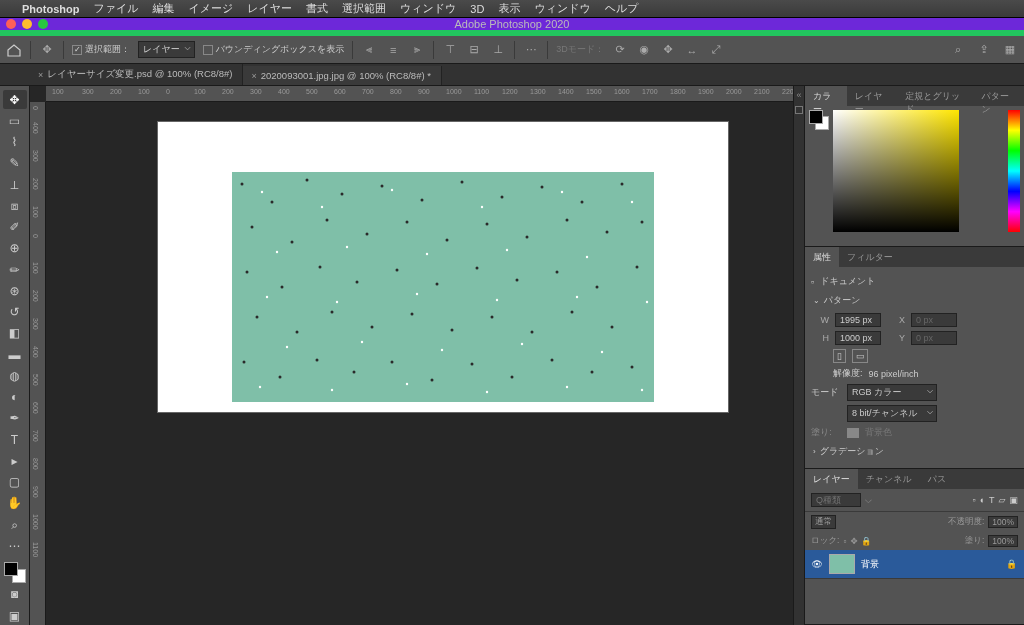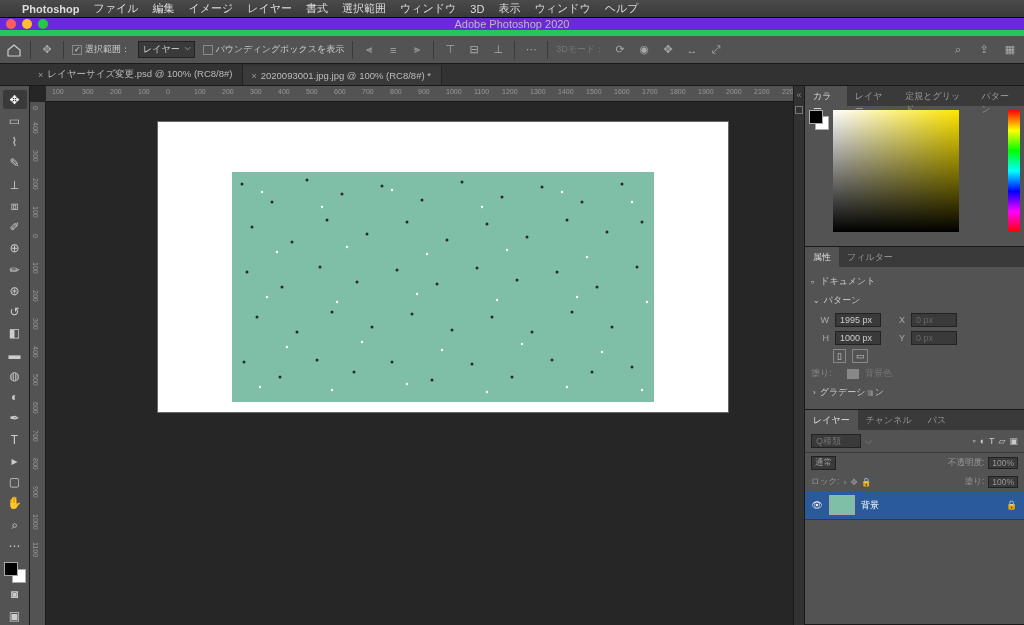--- a/index.html
+++ b/index.html
@@ -391,20 +391,31 @@
         <div class="prop-row">
           <label>H</label>
           <span class="val">1000 px</span>
           <label>Y</label>
           <span class="val" style="color:#666">0 px</span>
         </div>
         <div class="prop-row" style="padding-left:22px">
           <span style="border:1px solid #888;padding:1px 3px">▯</span>
           <span style="border:1px solid #888;padding:1px 3px">▭</span>
         </div>
+        <div class="prop-row" style="padding-left:22px">
+          <span>解像度:</span>
+          <span>96 pixel/inch</span>
+        </div>
+        <div class="prop-row">
+          <span style="width:30px">モード</span>
+          <span class="prop-dd">RGB カラー</span>
+        </div>
+        <div class="prop-row" style="padding-left:36px">
+          <span class="prop-dd">8 bit/チャンネル</span>
+        </div>
         <div class="prop-row">
           <span style="width:30px;color:#888">塗り:</span>
           <span style="width:12px;height:10px;background:#888;display:inline-block"></span>
           <span style="color:#777">背景色</span>
         </div>
         <div class="section-hdr">
             <span class="chev">›</span>
             <span>グラデーション</span>
           </div>
       </div>

